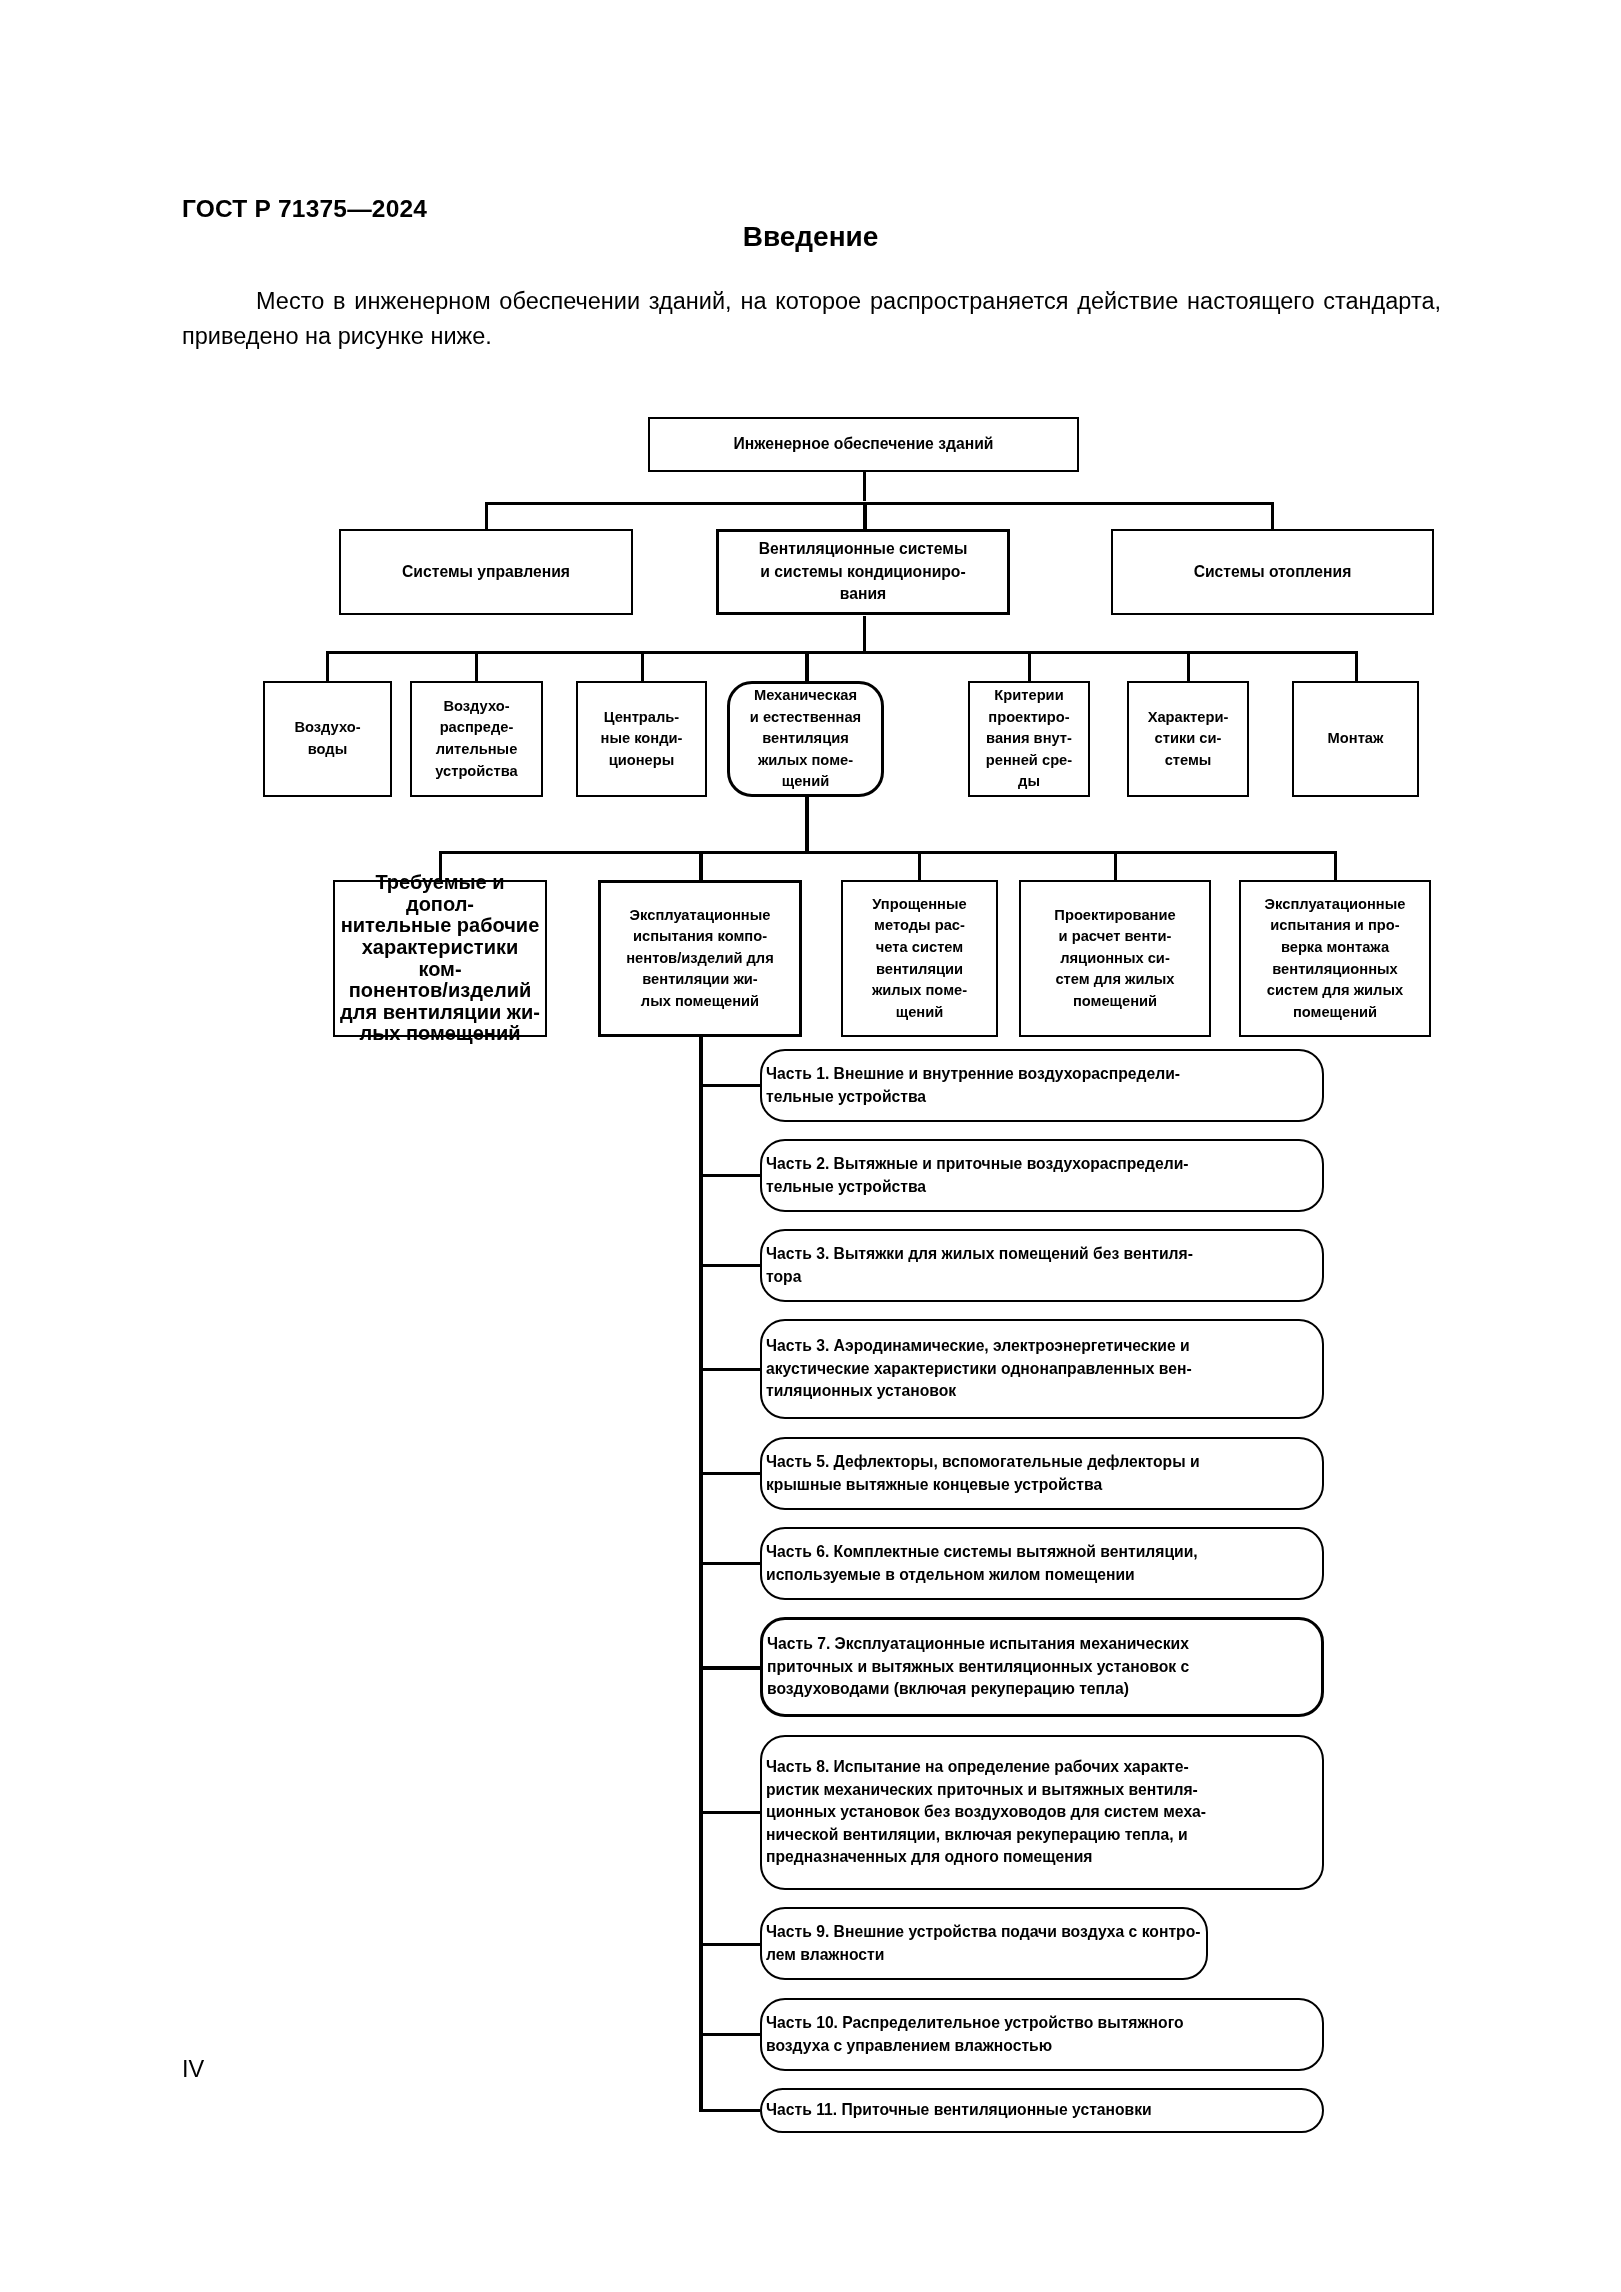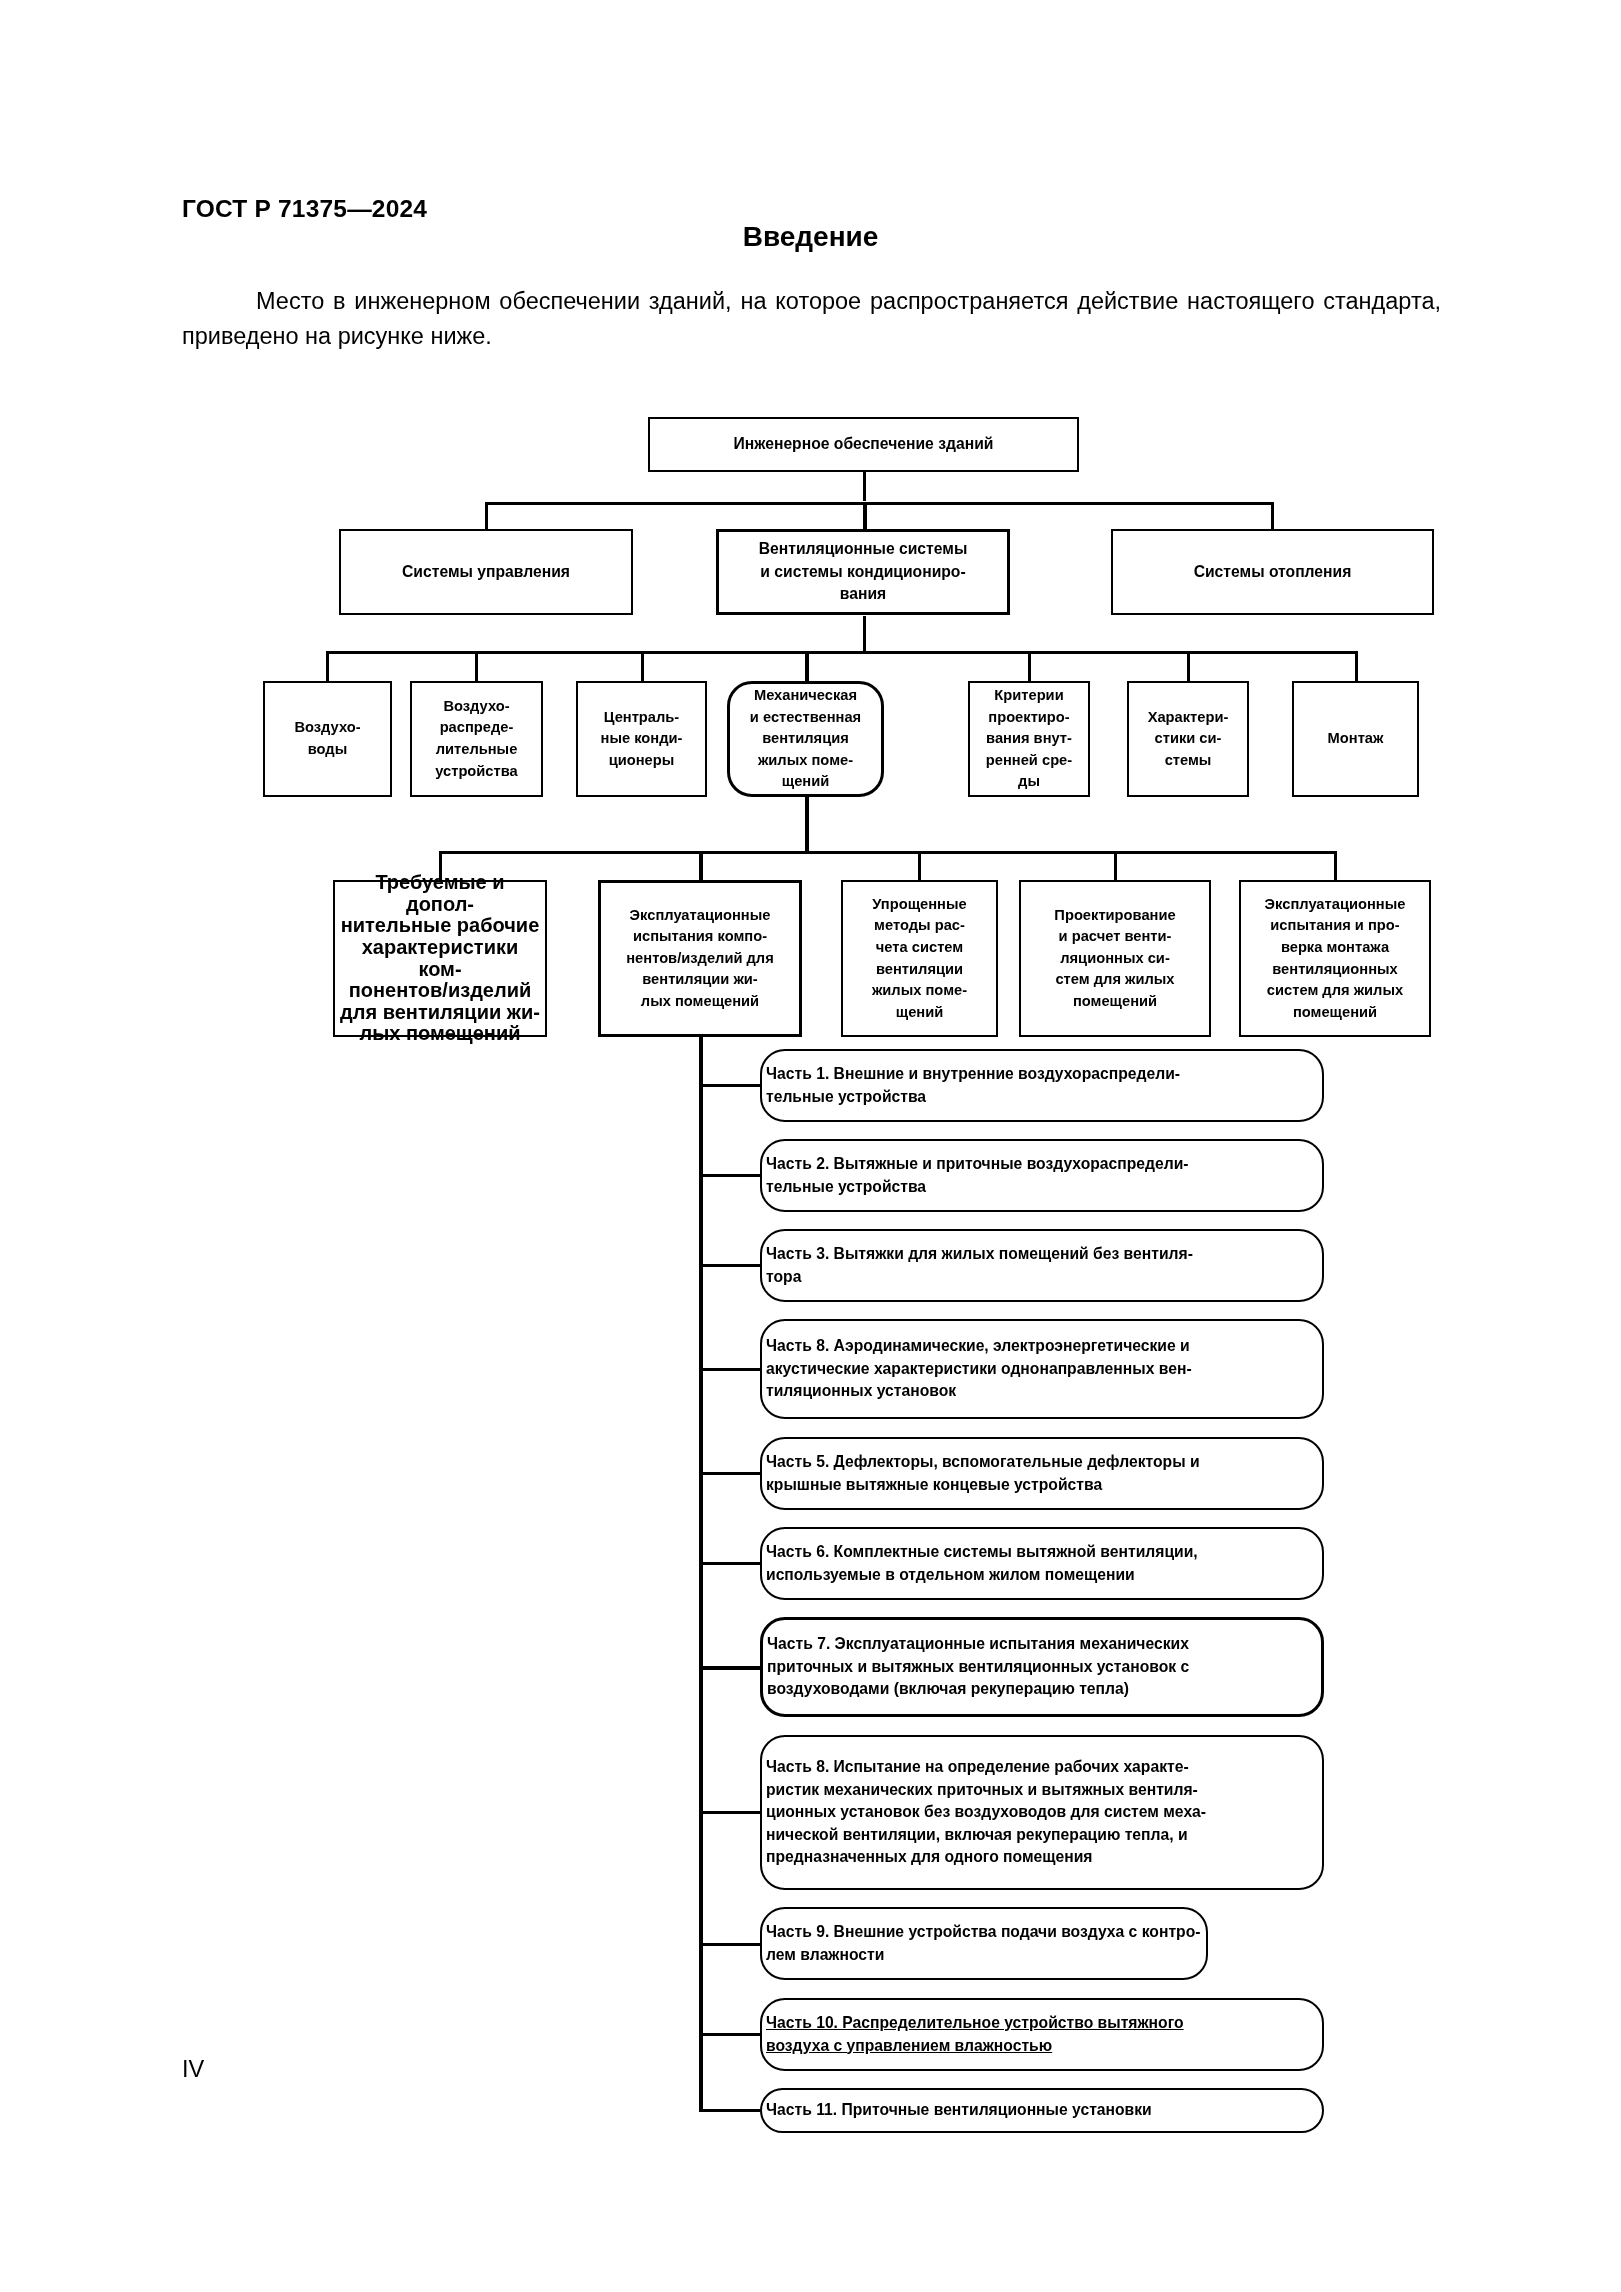--- a/index.html
+++ b/index.html
@@ -190,21 +190,21 @@
         <span style="white-space: pre-line; display: block; width: 100%;">Часть 2. Вытяжные и приточные воздухораспредели-
 тельные устройства</span>
       </div>
       <div class="line" style="left: 700px; top: 1174px; width: 60px; height: 2.9px;"></div>
       <div class="box left" style="left: 760px; top: 1229px; width: 564px; height: 73px; font-size: 15.7px; line-height: 22.5px;">
         <span style="white-space: pre-line; display: block; width: 100%;">Часть 3. Вытяжки для жилых помещений без вентиля-
 тора</span>
       </div>
       <div class="line" style="left: 700px; top: 1264px; width: 60px; height: 2.9px;"></div>
       <div class="box left" style="left: 760px; top: 1319px; width: 564px; height: 100px; font-size: 15.7px; line-height: 22.5px;">
-        <span style="white-space: pre-line; display: block; width: 100%;">Часть 8. Аэродинамические, электроэнергетические и
+        <span style="white-space: pre-line; display: block; width: 100%;">Часть 3. Аэродинамические, электроэнергетические и
 акустические характеристики однонаправленных вен-
 тиляционных установок</span>
       </div>
       <div class="line" style="left: 700px; top: 1368px; width: 60px; height: 2.9px;"></div>
       <div class="box left" style="left: 760px; top: 1437px; width: 564px; height: 73px; font-size: 15.7px; line-height: 22.5px;">
         <span style="white-space: pre-line; display: block; width: 100%;">Часть 5. Дефлекторы, вспомогательные дефлекторы и
 крышные вытяжные концевые устройства</span>
       </div>
       <div class="line" style="left: 700px; top: 1472px; width: 60px; height: 2.9px;"></div>
       <div class="box left" style="left: 760px; top: 1527px; width: 564px; height: 73px; font-size: 15.7px; line-height: 22.5px;">
@@ -224,21 +224,21 @@
 ционных установок без воздуховодов для систем меха-
 нической вентиляции,  включая рекуперацию тепла, и
 предназначенных для одного помещения</span>
       </div>
       <div class="line" style="left: 700px; top: 1811px; width: 60px; height: 2.9px;"></div>
       <div class="box left" style="left: 760px; top: 1907px; width: 448px; height: 73px; font-size: 15.7px; line-height: 22.5px;">
         <span style="white-space: pre-line; display: block; width: 100%;">Часть 9. Внешние устройства подачи воздуха с контро-
 лем влажности</span>
       </div>
       <div class="line" style="left: 700px; top: 1943px; width: 60px; height: 2.9px;"></div>
-      <div class="box left" style="left: 760px; top: 1998px; width: 564px; height: 73px; font-size: 15.7px; line-height: 22.5px; text-decoration: underline;">
+      <div class="box left" style="left: 760px; top: 1998px; width: 564px; height: 73px; font-size: 15.7px; line-height: 22.5px;">
         <span style="white-space: pre-line; display: block; width: 100%;">Часть 10. Распределительное устройство вытяжного
 воздуха с управлением влажностью</span>
       </div>
       <div class="line" style="left: 700px; top: 2033px; width: 60px; height: 2.9px;"></div>
       <div class="box left" style="left: 760px; top: 2088px; width: 564px; height: 45px; font-size: 15.7px; line-height: 22.5px;">
         <span style="white-space: pre-line; display: block; width: 100%;">Часть 11. Приточные вентиляционные установки</span>
       </div>
       <div class="line" style="left: 700px; top: 2109px; width: 60px; height: 2.9px;"></div>
     </div>
 

